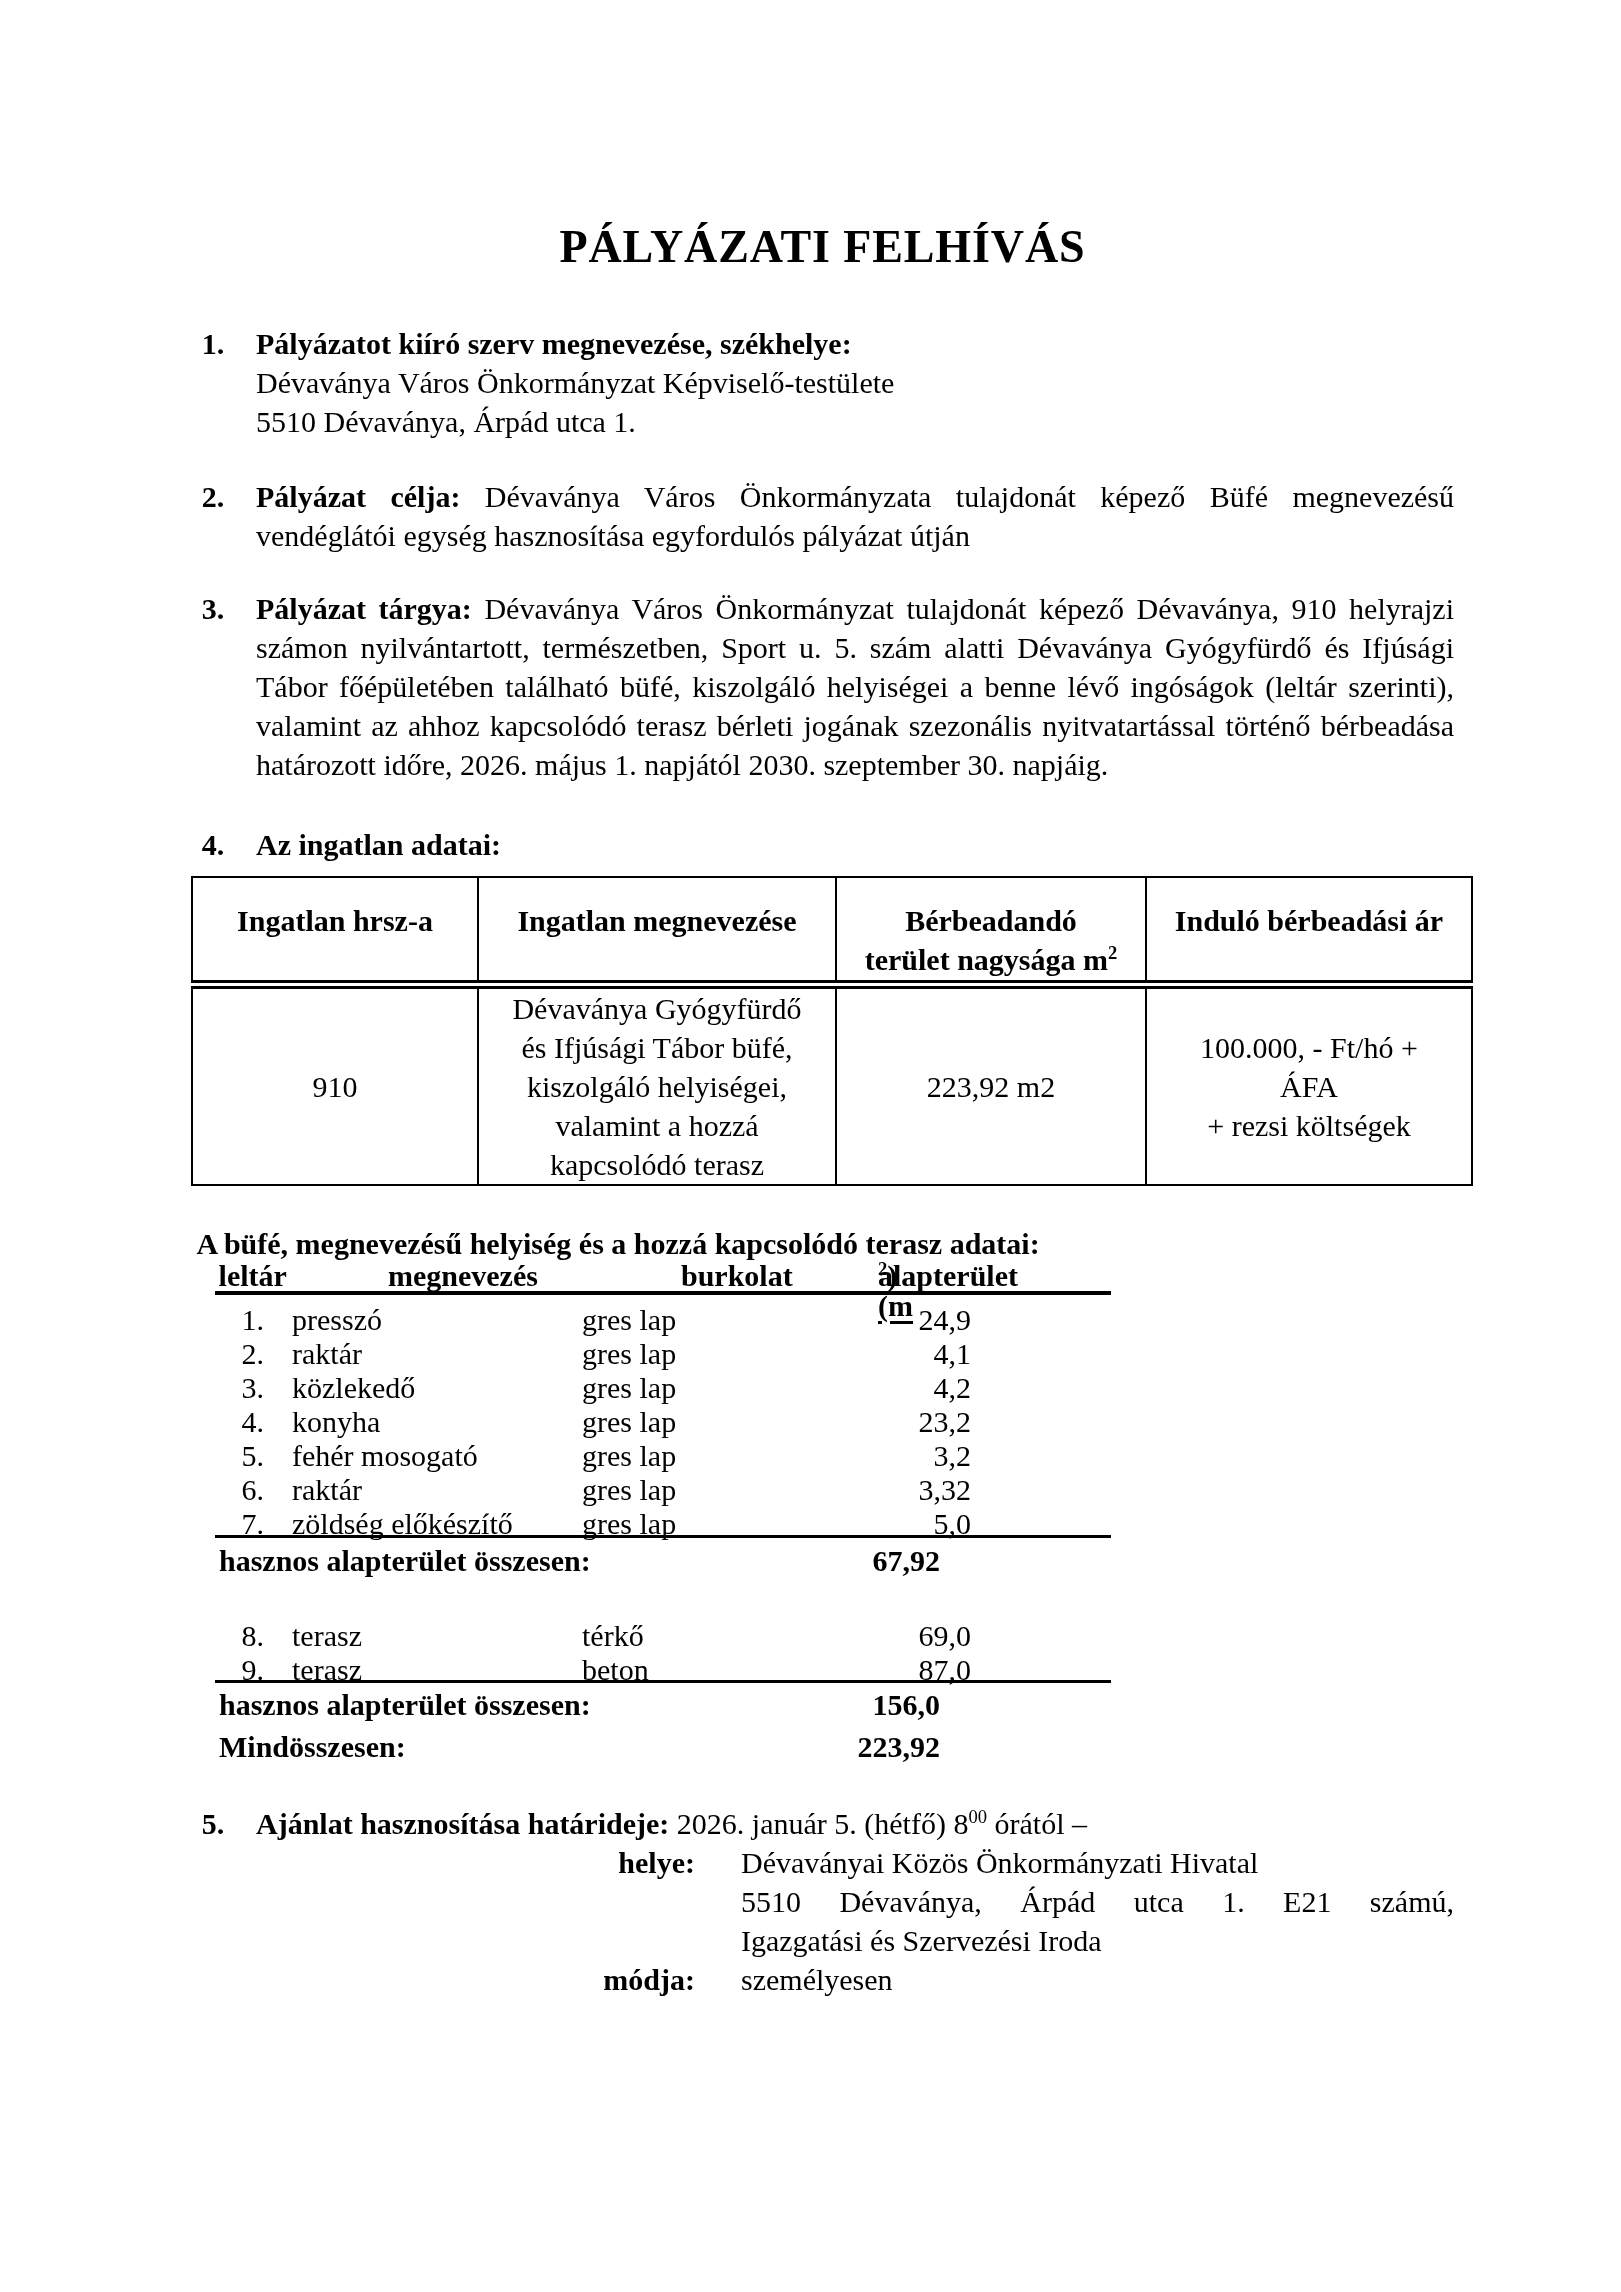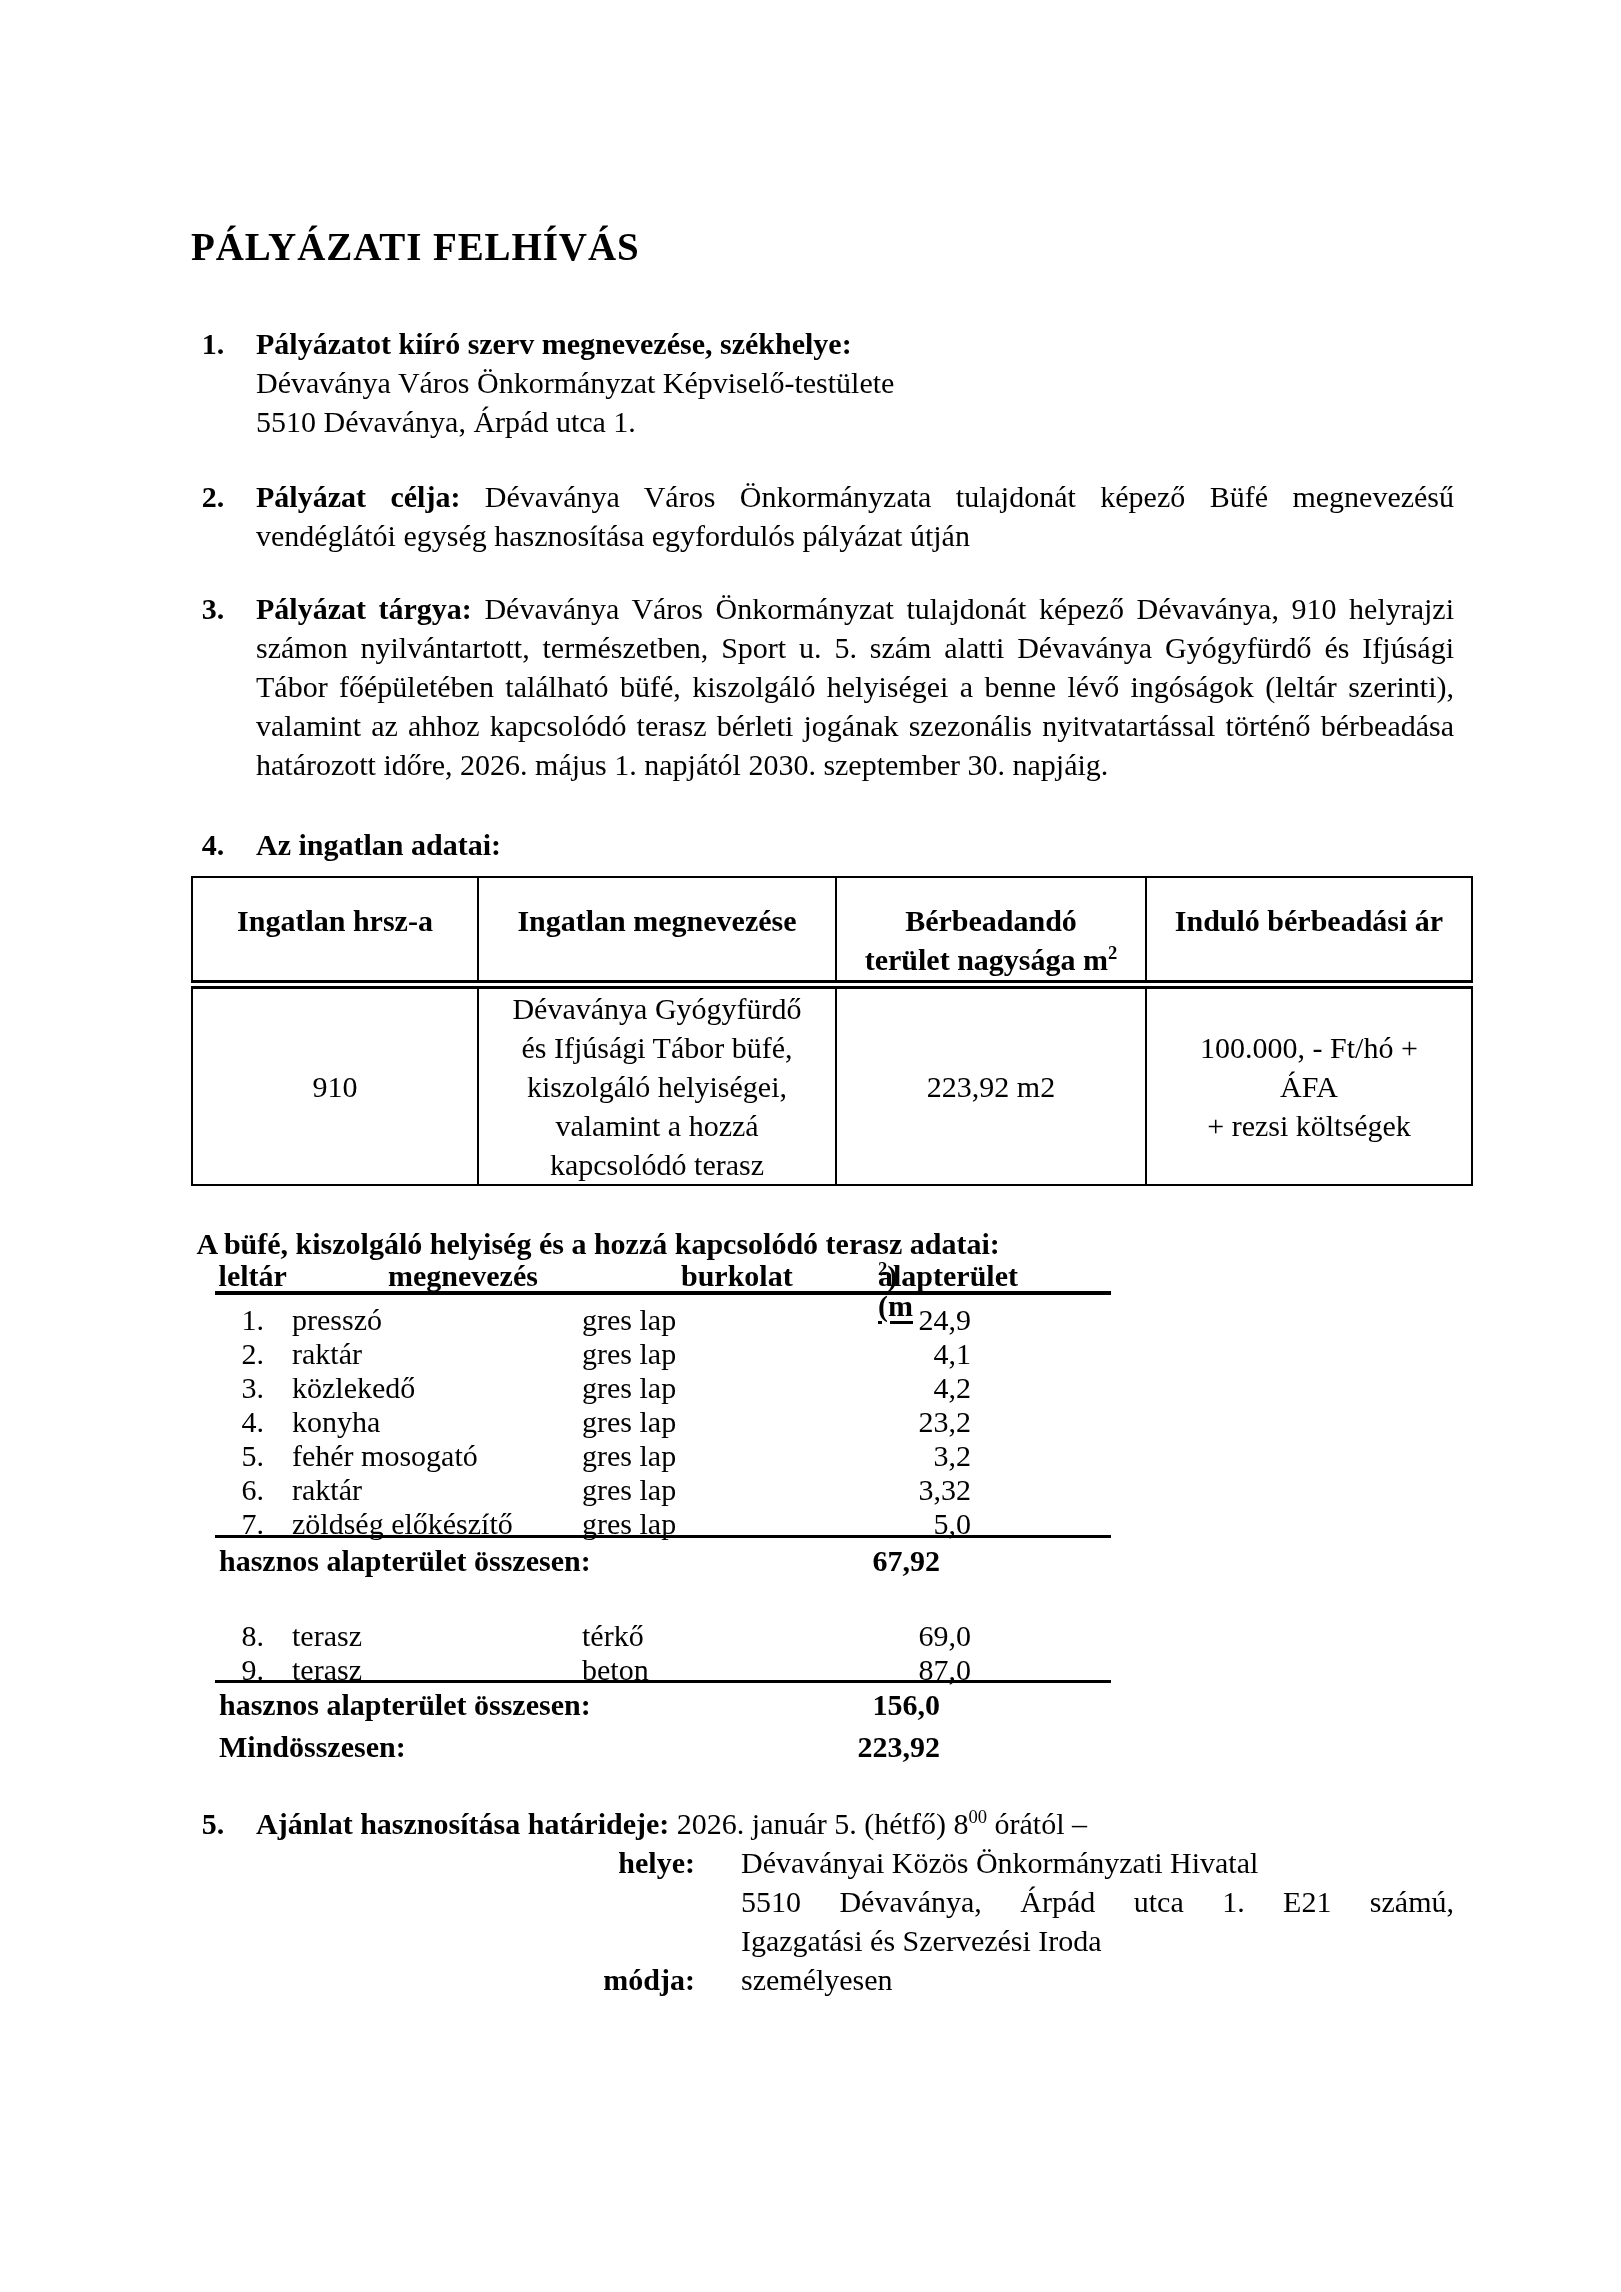--- a/index.html
+++ b/index.html
@@ -8,22 +8,23 @@
     width:1622px;height:2293px;
     box-sizing:border-box;
     padding:0 168px 0 191px;
     background:#ffffff;
     font-family:"Liberation Serif","DejaVu Serif",serif;
     font-size:30px;line-height:39px;color:#000;
     overflow:hidden;
   }
   .title{
     padding-top:226px;
+    text-align:center;
     font-weight:bold;
-    font-size:39px;line-height:41px;
+    font-size:46px;line-height:41px;
     letter-spacing:0.9px;
   }
   .item{position:relative;padding-left:65px;}
   .item .num{position:absolute;left:10.7px;top:0;font-weight:bold;}
   .i1{margin-top:57px;}
   .i2{margin-top:36px;text-align:justify;}
   .i3{margin-top:34px;text-align:justify;}
   .i4{margin-top:41px;font-weight:bold;}
   b{font-weight:bold;text-align:center;}
   sup{font-size:0.62em;line-height:0;vertical-align:super;}
@@ -151,21 +152,21 @@
         <td>223,92 m2</td>
         <td>
           <div>100.000, - Ft/hó +</div>
           <div>ÁFA</div>
           <div>+ rezsi költségek</div>
         </td>
       </tr>
     </tbody>
   </table>
 
-  <div class="details-title">A büfé, kiszolgáló helyiség és a hozzá kapcsolódó terasz adatai:</div>
+  <div class="details-title">A büfé, megnevezésű helyiség és a hozzá kapcsolódó terasz adatai:</div>
 
   <div class="dhead">
     <span class="dh-num">leltár</span>
     <span class="dh-name">megnevezés</span>
     <span class="dh-surf">burkolat</span>
     <span class="dh-area"><span>alapterület (m</span><sup>2</sup><span>)</span></span>
   </div>
 
   <div>
     <div class="drow">

